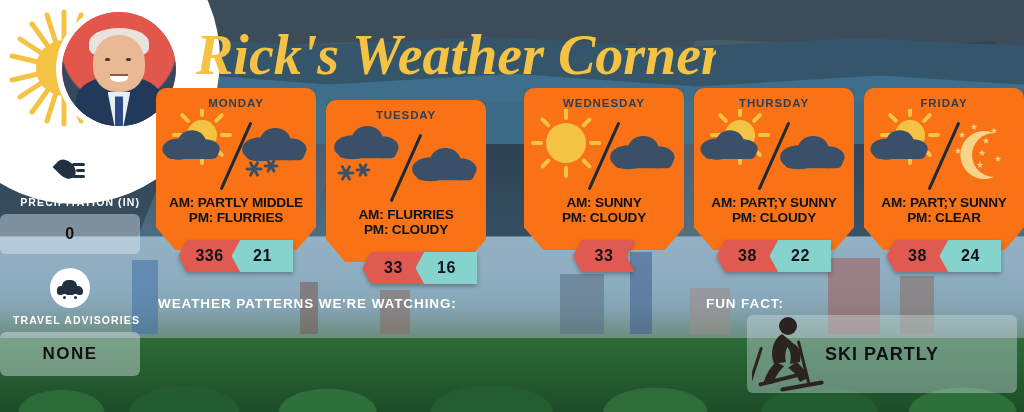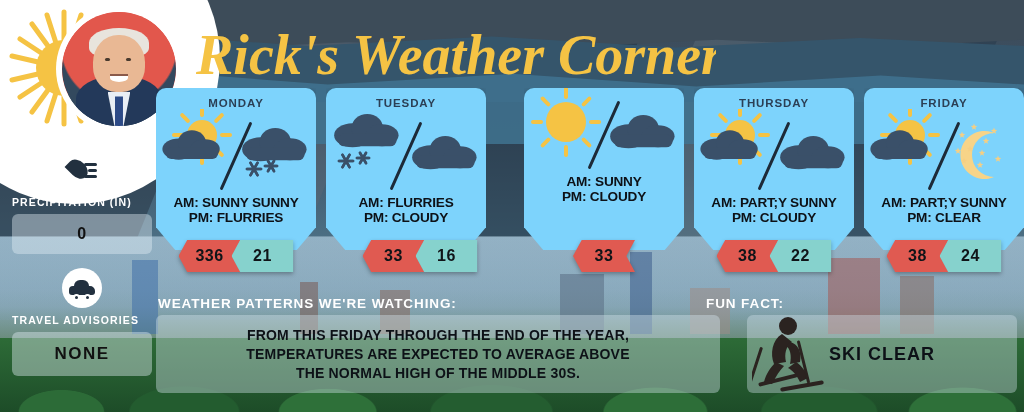--- a/index.html
+++ b/index.html
@@ -67,21 +67,21 @@
     background:#e9b894; border-radius:48% 48% 44% 44%; }
   .ph-hair { position:absolute; left:24%; top:14%; width:52%; height:26%;
     background:#e8e4dd; border-radius:50% 50% 34% 34%; }
   .ph-eye { position:absolute; width:5px; height:3px; background:#4a3a2e; border-radius:2px; top:40%; }
   .ph-mouth { position:absolute; left:42%; top:54%; width:16%; height:7%;
     background:#fff; border-radius:0 0 50% 50%; border-top:2px solid #8a5a4a; }
 
   
   .cards { position:absolute; left:156px; top:88px; width:868px; height:165px;
     display:flex; gap:10px; }
-  .card { position:relative; width:160px; height:162px; background:#7dd3fc;
+  .card { position:relative; width:160px; height:162px; background:#f97316;
     border-radius:10px 10px 0 0;
     clip-path:polygon(0 0,100% 0,100% 86%,88% 100%,12% 100%,0 86%);
     filter:drop-shadow(0 2px 3px rgba(0,0,0,.25));
   }
   .card-day { text-align:center; padding-top:9px; font-size:11.5px; font-weight:700;
     letter-spacing:.9px; color:#2b3f55; }
   .icon-row { position:relative; height:86px; }
   .slash { position:absolute; left:50%; top:10px; width:3px; height:74px;
     background:#1d2a38; transform:translateX(-50%) rotate(24deg); border-radius:2px; }
   .cond { text-align:center; font-size:13.6px; font-weight:800; color:#0d1117;
@@ -95,21 +95,21 @@
     display:flex; align-items:center; justify-content:center;
     font-size:16px; font-weight:700; letter-spacing:.5px;
     clip-path:polygon(14% 0,100% 0,86% 50%,100% 100%,14% 100%,0 50%); }
   .lo { width:62px; height:32px; background:#86d2cd; color:#101418;
     display:flex; align-items:center; justify-content:center;
     font-size:16px; font-weight:700; letter-spacing:.5px;
     margin-left:-9px;
     clip-path:polygon(14% 0,100% 0,100% 100%,14% 100%,0 50%); }
 
   
-  .stats { position:absolute; left:12px; top:150px; width:140px; text-align:left; }
+  .stats { position:absolute; left:0; top:150px; width:140px; text-align:right; }
   .stat-ico { width:40px; height:40px; border-radius:50%; background:#fff;
     margin:0 auto 6px; position:relative; }
   .stat-label { font-size:10.5px; font-weight:700; letter-spacing:1.1px; color:#fff;
     margin-bottom:6px; }
   .stat-box { height:40px; border-radius:6px; background:rgba(226,238,245,.42);
     display:flex; align-items:center; justify-content:center;
     font-size:16px; font-weight:700; color:#111; letter-spacing:.5px;
     margin-bottom:14px; }
   .stat-box.none { height:44px; font-size:17px; letter-spacing:1.5px; }
 
@@ -275,30 +275,30 @@
               <line x1="14.5" y1="66.06217782649107" x2="21.5" y2="53.93782217350893" stroke="#3a5069" stroke-width="2.6" stroke-linecap="round"></line>
               <line x1="29" y1="57" x2="41" y2="57" stroke="#3a5069" stroke-width="2.6" stroke-linecap="round"></line>
               <line x1="32" y1="51.80384757729337" x2="38" y2="62.19615242270663" stroke="#3a5069" stroke-width="2.6" stroke-linecap="round"></line>
               <line x1="38" y1="51.80384757729337" x2="32" y2="62.19615242270663" stroke="#3a5069" stroke-width="2.6" stroke-linecap="round"></line>
               <line x1="41" y1="57" x2="29" y2="57" stroke="#3a5069" stroke-width="2.6" stroke-linecap="round"></line>
               <line x1="38" y1="62.19615242270663" x2="31.999999999999996" y2="51.80384757729337" stroke="#3a5069" stroke-width="2.6" stroke-linecap="round"></line>
               <line x1="32" y1="62.19615242270663" x2="38" y2="51.80384757729337" stroke="#3a5069" stroke-width="2.6" stroke-linecap="round"></line>
             </svg>
      </div>
      <div class="cond">
-       <span>AM: SUNNY SUNNY</span>
+       <span>AM: PARTLY MIDDLE</span>
        <span class="l2">PM:  FLURRIES</span>
      </div>
         </div>
         <div class="badge">
           <div class="hi">336</div>
      <div class="lo">21</div>
         </div>
       </div>
-      <div style="position: relative; width: 188px;">
+      <div style="position: relative; width: 188px; margin-top: 12px;">
         <div class="card">
           <div class="card-day">TUESDAY</div>
      <div class="icon-row">
        <svg width="78" height="86" style="position:absolute;left:2px;top:0;">
               <g fill="#3a5069" transform="translate(8,6) scale(0.92)">
     <ellipse cx="18" cy="22" rx="20" ry="13"></ellipse>
                 <ellipse cx="34" cy="14" rx="17" ry="15"></ellipse>
     <ellipse cx="50" cy="22" rx="18" ry="12"></ellipse>
                 <rect x="2" y="20" width="64" height="14" rx="7"></rect>
               </g>
@@ -330,20 +330,21 @@
        <span class="l2">PM: CLOUDY</span>
      </div>
         </div>
         <div class="badge">
           <div class="hi">33</div>
      <div class="lo">16</div>
         </div>
       </div>
       <div style="position: relative; width: 160px;">
         <div class="card">
+          <div class="card-day">WEDNESDAY</div>
      <div class="icon-row">
        <svg width="78" height="86" style="position:absolute;left:2px;top:0;">
               <circle cx="40" cy="34" r="20" fill="#f5c344"></circle>
               <line x1="65" y1="34" x2="73" y2="34" stroke="#f5c344" stroke-width="4" stroke-linecap="round"></line>
               <line x1="57.67766952966369" y1="51.67766952966369" x2="63.33452377915607" y2="57.334523779156065" stroke="#f5c344" stroke-width="4" stroke-linecap="round"></line>
               <line x1="40" y1="59" x2="40" y2="67" stroke="#f5c344" stroke-width="4" stroke-linecap="round"></line>
               <line x1="22.322330470336315" y1="51.67766952966369" x2="16.665476220843935" y2="57.33452377915607" stroke="#f5c344" stroke-width="4" stroke-linecap="round"></line>
               <line x1="15" y1="34" x2="7" y2="34.00000000000001" stroke="#f5c344" stroke-width="4" stroke-linecap="round"></line>
               <line x1="22.322330470336308" y1="16.322330470336315" x2="16.665476220843928" y2="10.665476220843935" stroke="#f5c344" stroke-width="4" stroke-linecap="round"></line>
               <line x1="39.99999999999999" y1="9" x2="39.99999999999999" y2="1" stroke="#f5c344" stroke-width="4" stroke-linecap="round"></line>
@@ -451,31 +452,24 @@
      </div>
         </div>
         <div class="badge">
           <div class="hi">38</div>
      <div class="lo">24</div>
         </div>
       </div>
     </div>
 
   <div class="sect-label patterns-label">WEATHER PATTERNS WE'RE WATCHING:</div>
-  <div class="patterns-box">
-    <div class="patterns-text">
-      <span>FROM THIS FRIDAY THROUGH THE END OF THE YEAR,</span><br>
-      <span>TEMPERATURES ARE EXPECTED TO AVERAGE ABOVE</span><br>
-      <span>THE NORMAL HIGH OF THE MIDDLE 30S.</span>
-    </div>
-  </div>
 
   <div class="sect-label fun-label">FUN FACT:</div>
   <div class="fun-box">
-    <span class="fun-text">SKI CLEAR</span>
+    <span class="fun-text">SKI PARTLY</span>
   </div>
   <svg class="skier" viewBox="0 0 78 82">
     <g fill="#2b2320">
       <circle cx="36" cy="14" r="9"></circle>
       <path d="M30 22 C20 28,18 42,22 52 L34 50 C32 42,34 34,40 30 Z"></path>
       <path d="M38 30 C46 32,50 40,48 50 L38 52 C40 44,38 36,34 34 Z"></path>
       <path d="M24 50 C18 56,14 62,12 70 L20 72 C24 64,28 58,32 54 Z"></path>
       <path d="M44 50 C50 54,54 60,56 66 L48 70 C44 62,40 58,36 56 Z"></path>
       <rect x="6" y="66" width="40" height="4" rx="2" transform="rotate(-14 26 68)"></rect>
       <rect x="28" y="72" width="44" height="4" rx="2" transform="rotate(-10 50 74)"></rect>

